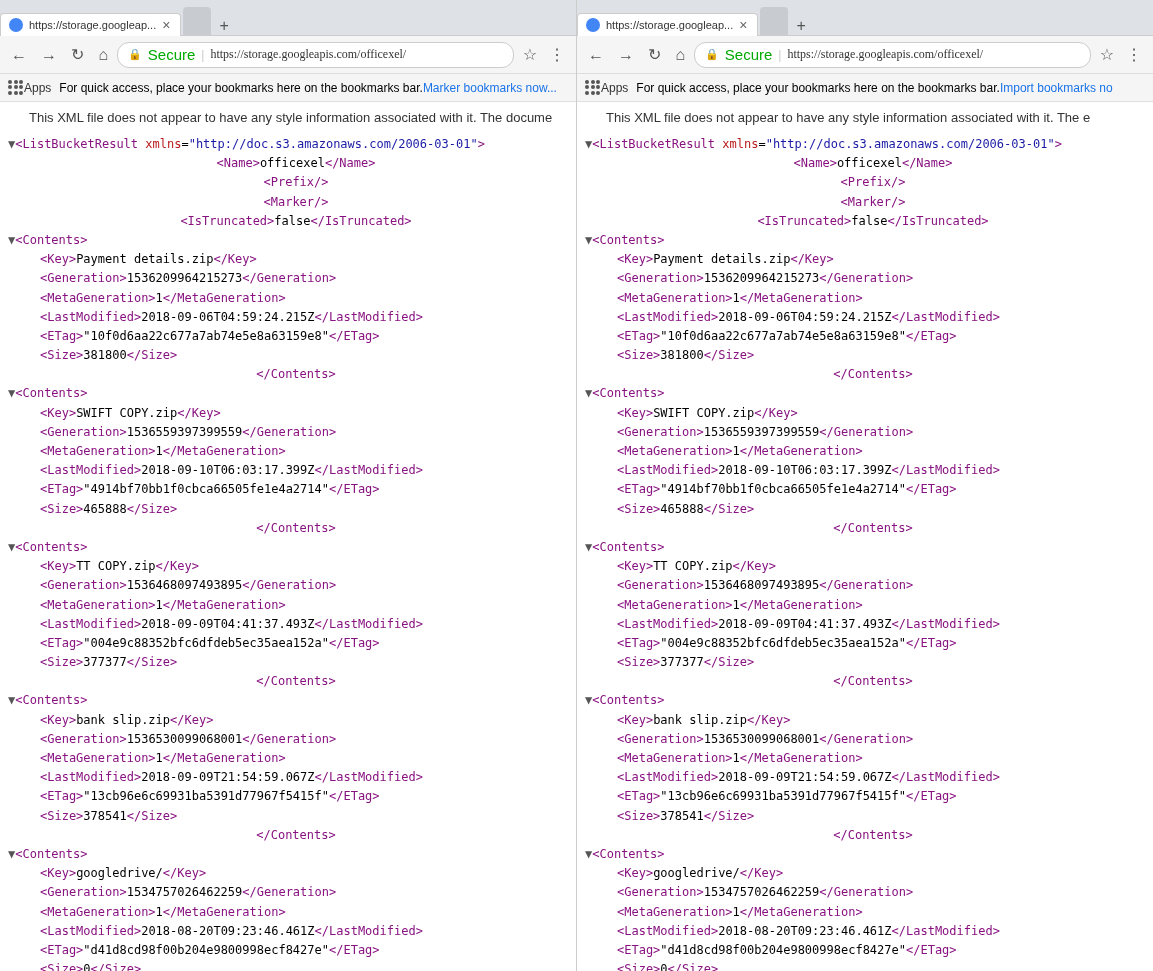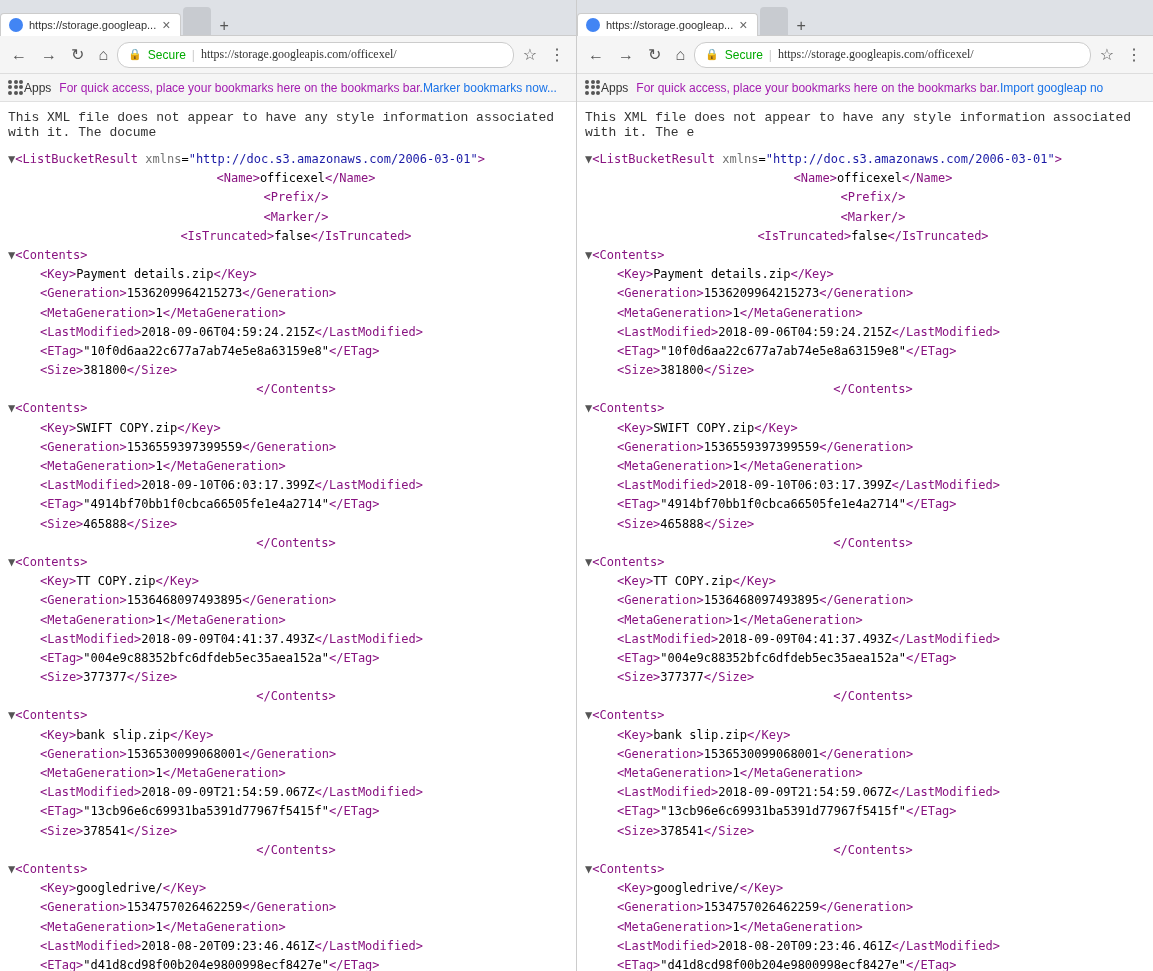--- a/index.html
+++ b/index.html
@@ -16,39 +16,39 @@
     .tab-title { flex: 1; white-space: nowrap; overflow: hidden; text-overflow: ellipsis; font-size: 11px; color: #333; }
     .tab-close { font-size: 14px; color: #666; cursor: pointer; line-height: 1; }
     .new-tab-btn { background: none; border: none; font-size: 16px; color: #555; padding: 0 6px; cursor: pointer; margin-left: 2px; }
     .extra-tab { width: 28px; height: 28px; background: #c8cbd0; border-radius: 4px 4px 0 0; display: flex; align-items: center; justify-content: center; font-size: 10px; color: #555; margin-left: 2px; }
 
     
     .toolbar { display: flex; align-items: center; background: #f5f5f5; border-bottom: 1px solid #ddd; padding: 4px 6px; gap: 4px; height: 38px; }
     .nav-btn { background: none; border: none; cursor: pointer; font-size: 16px; color: #555; padding: 2px 5px; border-radius: 3px; display: flex; align-items: center; justify-content: center; }
     .address-bar { flex: 1; display: flex; align-items: center; background: #fff; border: 1px solid #ccc; border-radius: 12px; padding: 3px 10px; gap: 6px; height: 26px; }
     .lock-icon { color: #0a0; font-size: 11px; }
-    .secure-text { color: #0a0; font-size: 12px; font-weight: 500; }
+    .secure-text { color: #0a0; font-size: 15px; font-weight: 500; }
     .address-divider { color: #ccc; }
     .address-url { font-size: 12px; color: #333; flex: 1; font-family: Liberation Serif, serif; }
     .toolbar-actions { display: flex; gap: 2px; }
 
     
     .bookmarks-bar { display: flex; align-items: center; background: #f5f5f5; border-bottom: 1px solid #e0e0e0; padding: 3px 8px; height: 28px; font-size: 12px; }
     .apps-icon { width: 16px; height: 16px; display: grid; grid-template-columns: 1fr 1fr 1fr; grid-template-rows: 1fr 1fr 1fr; gap: 1px; }
     .apps-dot { background: #555; border-radius: 50%; width: 4px; height: 4px; }
     .apps-label { font-size: 12px; color: #333; margin-right: 8px; }
-    .bookmark-msg { font-size: 12px; color: #a21caf; }
+    .bookmark-msg { font-size: 12px; color: #000000; }
     .import-link { color: #1a73e8; text-decoration: none; font-size: 12px; }
 
     
     .page-content { flex: 1; background: #fff; overflow-y: auto; overflow-x: auto; padding: 8px; font-size: 12px; }
-    .xml-notice { color: #333; font-size: 13px; margin-bottom: 10px; font-family: Liberation Mono, monospace; }
+    .xml-notice { color: #333; font-size: 13px; margin-bottom: 10px; font-family: Liberation Sans, sans-serif; margin-left: 21px; }
     .xml-content { font-family: monospace; font-size: 12px; color: #000; line-height: 1.6; white-space: nowrap; }
     .xml-content .tag { color: #881280; }
-    .xml-content .attr-name { color: #737373; }
+    .xml-content .attr-name { color: #b91c1c; }
     .xml-content .attr-val { color: #1a1aa6; }
     .xml-content .text-val { color: #000; }
     .toggle { color: #555; cursor: pointer; }
     .indent1 { padding-left: 16px; text-align: center; }
     .indent2 { padding-left: 32px; }
   </style>
 </head>
 <body>
 
 <div class="browser-container">
@@ -192,21 +192,21 @@
         <div class="apps-dot"></div>
         <div class="apps-dot"></div>
         <div class="apps-dot"></div>
         <div class="apps-dot"></div>
         <div class="apps-dot"></div>
         <div class="apps-dot"></div>
         <div class="apps-dot"></div>
       </div>
       <span class="apps-label">Apps</span>
       <span class="bookmark-msg">For quick access, place your bookmarks here on the bookmarks bar.</span>
-      <a class="import-link">Import googleap no</a>
+      <a class="import-link">Import bookmarks no</a>
     </div>
 
     <div class="page-content">
       <div class="xml-notice">This XML file does not appear to have any style information associated with it. The e</div>
       <div class="xml-content">
         <div><span class="toggle">▼</span><span class="tag">&lt;ListBucketResult</span> <span class="attr-name">xmlns</span>=<span class="attr-val">"http://doc.s3.amazonaws.com/2006-03-01"</span><span class="tag">&gt;</span></div>
         <div class="indent1"><span class="tag">&lt;Name&gt;</span><span class="text-val">officexel</span><span class="tag">&lt;/Name&gt;</span></div>
         <div class="indent1"><span class="tag">&lt;Prefix/&gt;</span></div>
         <div class="indent1"><span class="tag">&lt;Marker/&gt;</span></div>
         <div class="indent1"><span class="tag">&lt;IsTruncated&gt;</span><span class="text-val">false</span><span class="tag">&lt;/IsTruncated&gt;</span></div>

